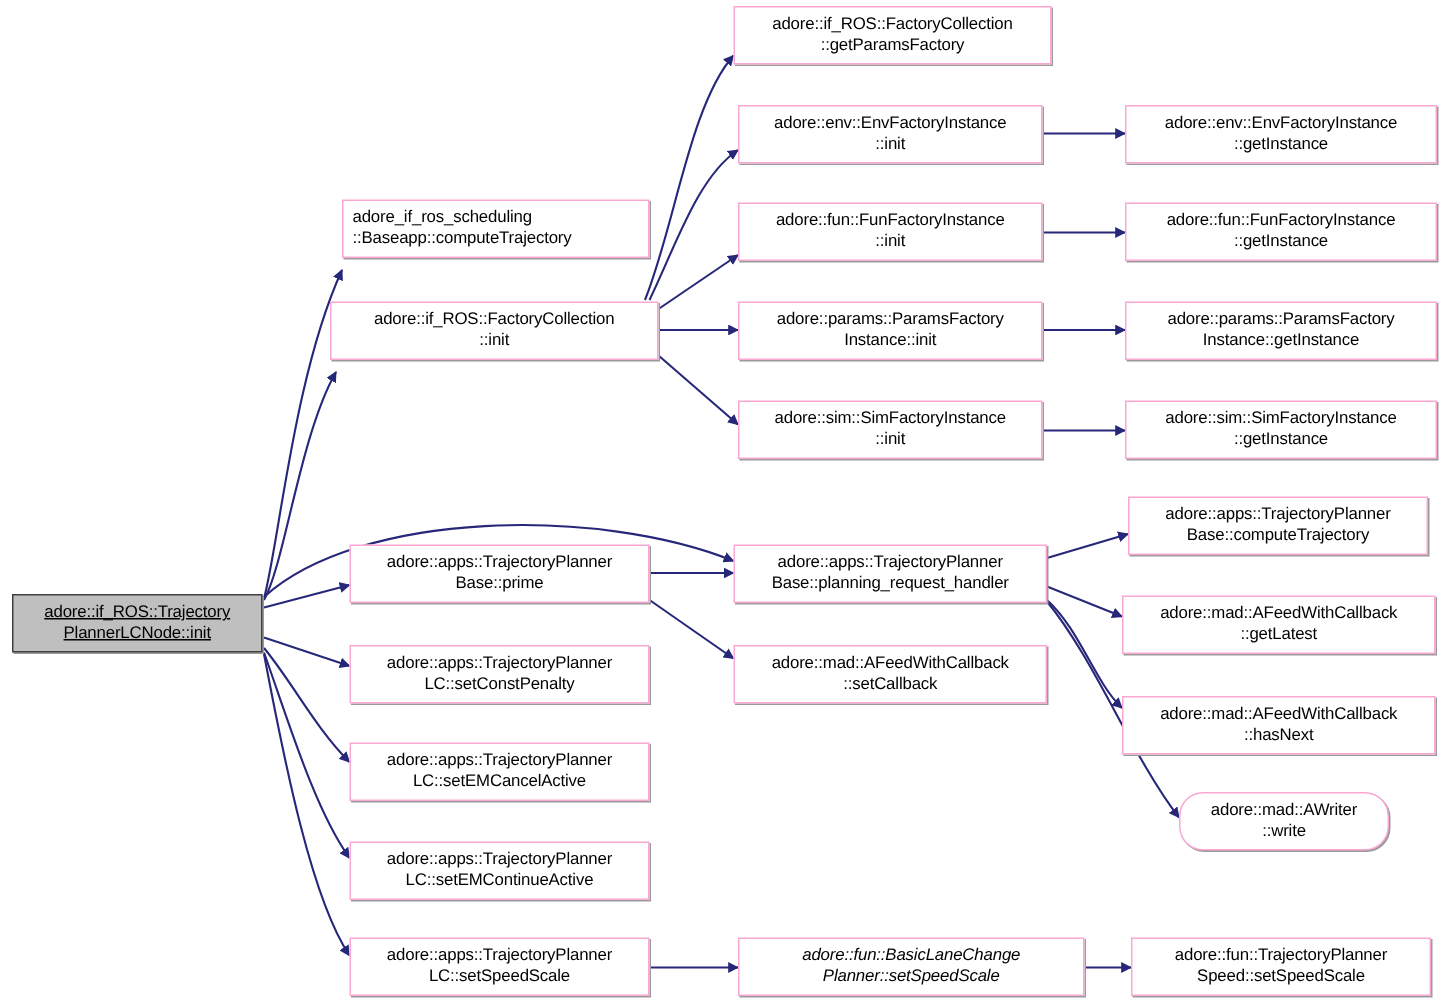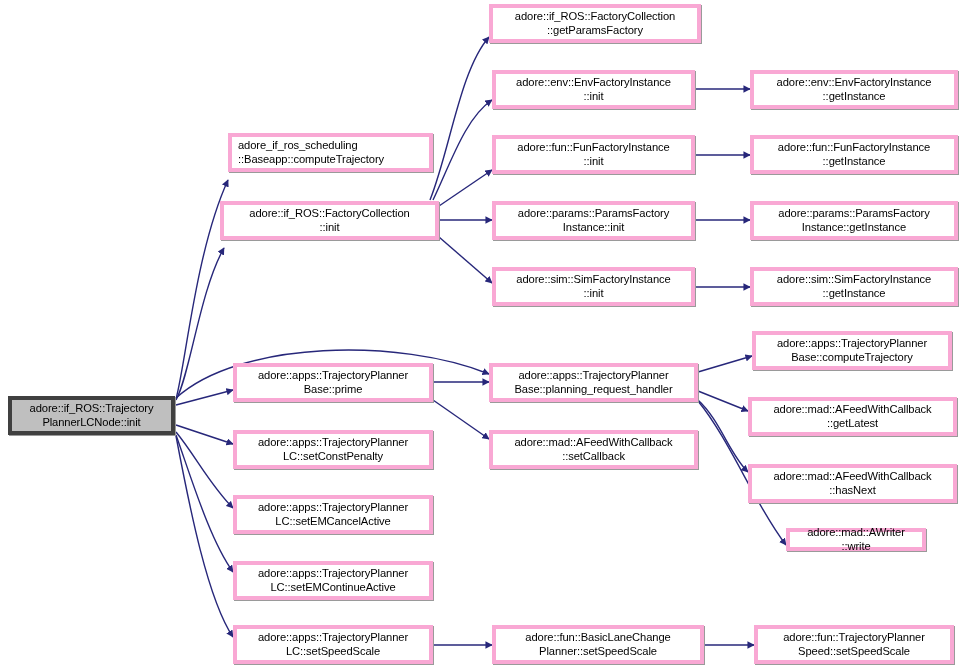--- a/index.html
+++ b/index.html
@@ -19,21 +19,21 @@
     position: absolute;
     left: 0;
     top: 0;
     width: 965px;
     height: 672px;
     pointer-events: none;
   }
   .node {
     position: absolute;
     box-sizing: border-box;
-    border: 4px solid #f9a8d4;
+    border: 1px solid #f9a8d4;
     background: #ffffff;
     color: #000000;
     display: flex;
     align-items: center;
     justify-content: center;
     text-align: center;
     font-size: 11.2px;
     line-height: 13.4px;
     letter-spacing: -0.1px;
     white-space: pre-line;
@@ -80,21 +80,21 @@
         <path d="M 433,400 L 489,439" fill="none" stroke="#27277a" stroke-width="1.4" marker-end="url(#arrow)"></path>
         <path d="M 698,372 L 752,356" fill="none" stroke="#27277a" stroke-width="1.4" marker-end="url(#arrow)"></path>
         <path d="M 698,391 L 748,411" fill="none" stroke="#27277a" stroke-width="1.4" marker-end="url(#arrow)"></path>
         <path d="M 698,400 C 720,420 730,455 748,472" fill="none" stroke="#27277a" stroke-width="1.4" marker-end="url(#arrow)"></path>
         <path d="M 698,401 C 730,440 755,505 786,545" fill="none" stroke="#27277a" stroke-width="1.4" marker-end="url(#arrow)"></path>
         <path d="M 433,645 L 492,645" fill="none" stroke="#27277a" stroke-width="1.4" marker-end="url(#arrow)"></path>
         <path d="M 689,645 L 754,645" fill="none" stroke="#27277a" stroke-width="1.4" marker-end="url(#arrow)"></path>
       </g>
   </svg>
   <div id="nodes">
-      <div class="node root" style="left: 8px; top: 396px; width: 167px; height: 39px;">adore::if_ROS::Trajectory
+      <div class="node root" style="left: 8px; top: 396px; width: 167px; height: 39px; text-decoration: underline;">adore::if_ROS::Trajectory
 PlannerLCNode::init</div>
       <div class="node shade" style="left: 228px; top: 133px; width: 205px; height: 39px; justify-content: flex-start; text-align: left; padding-left: 6px;">adore_if_ros_scheduling
 ::Baseapp::computeTrajectory</div>
       <div class="node shade" style="left: 220px; top: 201px; width: 219px; height: 39px;">adore::if_ROS::FactoryCollection
 ::init</div>
       <div class="node shade" style="left: 489px; top: 4px; width: 212px; height: 39px;">adore::if_ROS::FactoryCollection
 ::getParamsFactory</div>
       <div class="node shade" style="left: 492px; top: 70px; width: 203px; height: 39px;">adore::env::EnvFactoryInstance
 ::init</div>
       <div class="node shade" style="left: 492px; top: 135px; width: 203px; height: 39px;">adore::fun::FunFactoryInstance
@@ -118,26 +118,26 @@
       <div class="node shade" style="left: 233px; top: 495px; width: 200px; height: 39px;">adore::apps::TrajectoryPlanner
 LC::setEMCancelActive</div>
       <div class="node shade" style="left: 233px; top: 561px; width: 200px; height: 39px;">adore::apps::TrajectoryPlanner
 LC::setEMContinueActive</div>
       <div class="node shade" style="left: 233px; top: 625px; width: 200px; height: 39px;">adore::apps::TrajectoryPlanner
 LC::setSpeedScale</div>
       <div class="node shade" style="left: 489px; top: 363px; width: 209px; height: 39px;">adore::apps::TrajectoryPlanner
 Base::planning_request_handler</div>
       <div class="node shade" style="left: 489px; top: 430px; width: 209px; height: 39px;">adore::mad::AFeedWithCallback
 ::setCallback</div>
-      <div class="node shade" style="left: 492px; top: 625px; width: 212px; height: 39px;">adore::fun::BasicLaneChange
+      <div class="node shade" style="left: 492px; top: 625px; width: 231px; height: 39px; font-style: italic;">adore::fun::BasicLaneChange
 Planner::setSpeedScale</div>
       <div class="node shade" style="left: 752px; top: 331px; width: 200px; height: 39px;">adore::apps::TrajectoryPlanner
 Base::computeTrajectory</div>
       <div class="node shade" style="left: 748px; top: 397px; width: 209px; height: 39px;">adore::mad::AFeedWithCallback
 ::getLatest</div>
       <div class="node shade" style="left: 748px; top: 464px; width: 209px; height: 39px;">adore::mad::AFeedWithCallback
 ::hasNext</div>
-      <div class="node shade" style="left: 786px; top: 528px; width: 140px; height: 23px;">adore::mad::AWriter
+      <div class="node shade" style="left: 786px; top: 528px; width: 140px; height: 39px; border-radius: 16px;">adore::mad::AWriter
 ::write</div>
       <div class="node shade" style="left: 754px; top: 625px; width: 200px; height: 39px;">adore::fun::TrajectoryPlanner
 Speed::setSpeedScale</div>
     </div>
 </div>
 
 </body></html>

